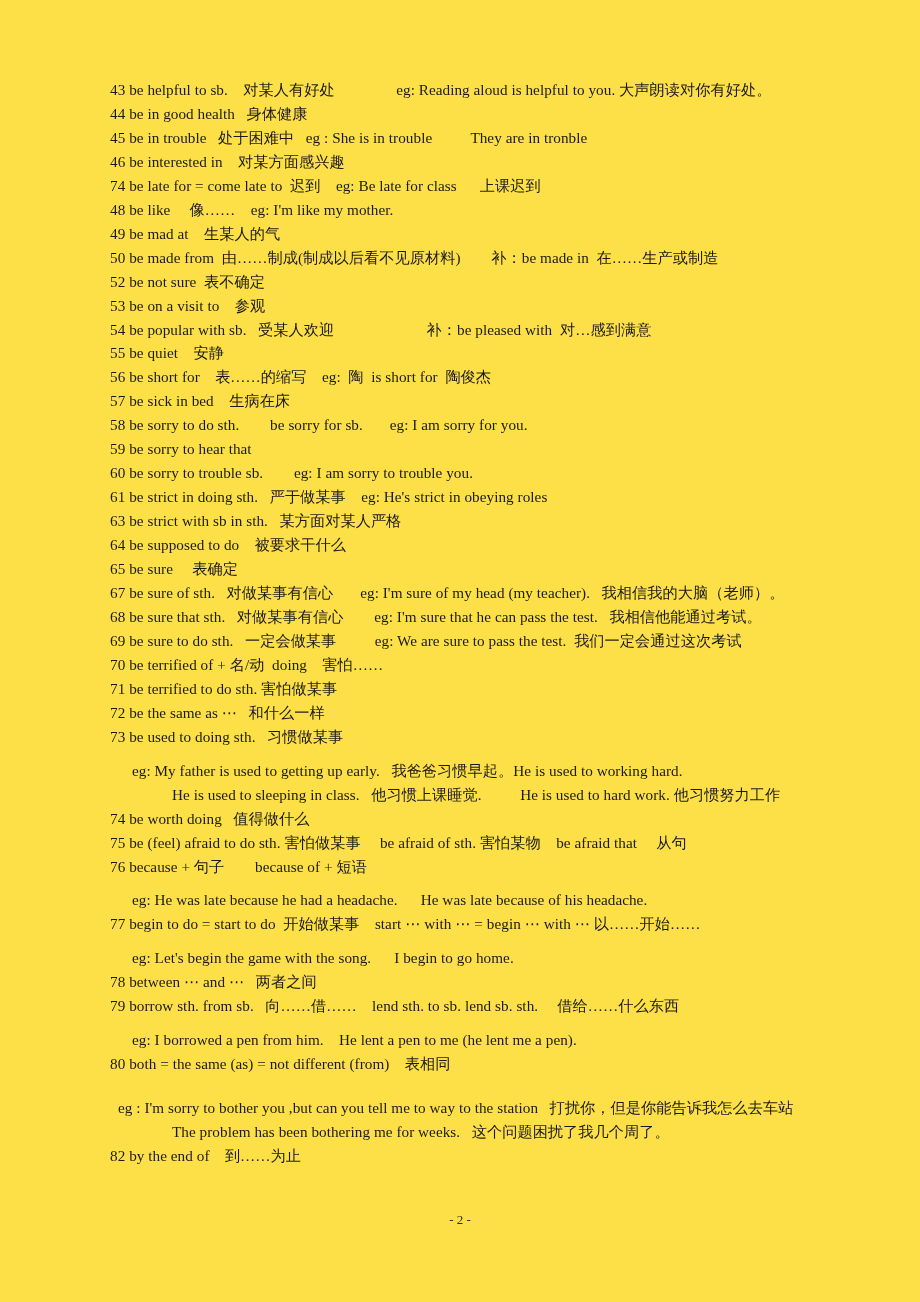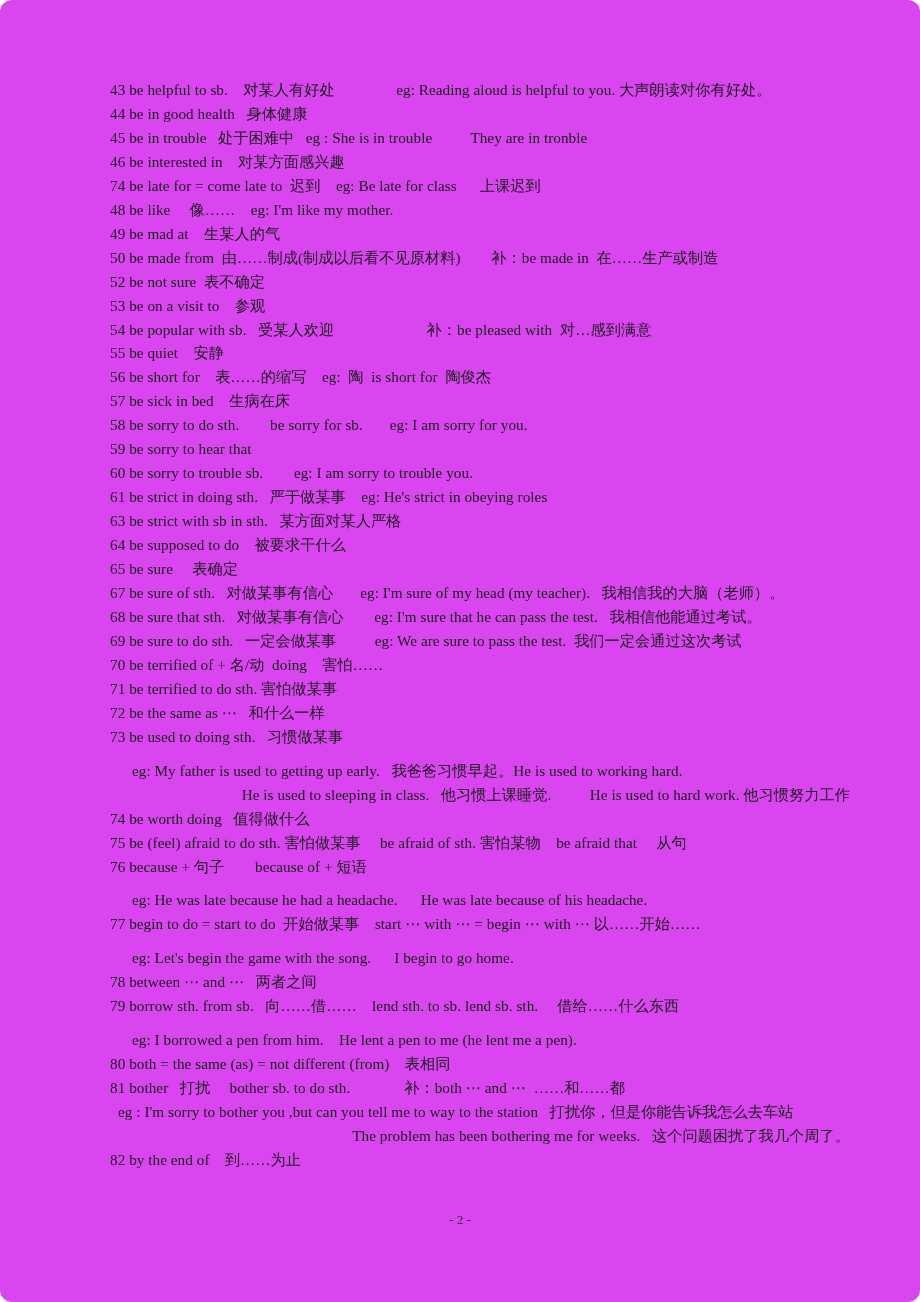--- a/index.html
+++ b/index.html
@@ -13,39 +13,38 @@
     position: relative;
     font-family: "Liberation Serif", "DejaVu Serif", serif;
     color: #000000;
     overflow: hidden;
   }
   #page {
     position: absolute;
     left: 0; top: 0;
     width: 920px;
     height: 1302px;
-    background: #d946ef;
-    border-radius: 12px;
+    background: #fde047;
   }
   #content {
     position: absolute;
     left: 110px;
     top: 78px;
     width: 740px;
   }
   .line {
     font-size: 15.2px;
     line-height: 23.95px;
     white-space: pre;
     letter-spacing: 0.05px;
     color: #1a1a1a;
   }
   .line.indent1 { padding-left: 22px; margin-top: 10px; }
-  .line.indent2 { padding-left: 62px; text-align: right; }
-  .line.indent-neg { padding-left: 8px; }
+  .line.indent2 { padding-left: 62px; }
+  .line.indent-neg { padding-left: 8px; margin-top: 20px; }
   #footer {
     position: absolute;
     left: 0;
     top: 1212px;
     width: 920px;
     text-align: center;
     font-size: 13px;
     color: #2b2b2b;
     font-family: "Liberation Serif", "DejaVu Serif", serif;
   }
@@ -89,21 +88,20 @@
       <div class="line">74 be worth doing   值得做什么</div>
       <div class="line">75 be (feel) afraid to do sth. 害怕做某事     be afraid of sth. 害怕某物    be afraid that     从句</div>
       <div class="line">76 because + 句子        because of + 短语</div>
       <div class="line indent1">eg: He was late because he had a headache.      He was late because of his headache.</div>
       <div class="line">77 begin to do = start to do  开始做某事    start ⋯ with ⋯ = begin ⋯ with ⋯ 以……开始……</div>
       <div class="line indent1">eg: Let's begin the game with the song.      I begin to go home.</div>
       <div class="line">78 between ⋯ and ⋯   两者之间</div>
       <div class="line">79 borrow sth. from sb.   向……借……    lend sth. to sb. lend sb. sth.     借给……什么东西</div>
       <div class="line indent1">eg: I borrowed a pen from him.    He lent a pen to me (he lent me a pen).</div>
       <div class="line">80 both = the same (as) = not different (from)    表相同</div>
-      <div class="line">81 bother   打扰     bother sb. to do sth.              补：both ⋯ and ⋯  ……和……都</div>
       <div class="line indent-neg">eg : I'm sorry to bother you ,but can you tell me to way to the station   打扰你，但是你能告诉我怎么去车站</div>
       <div class="line indent2">The problem has been bothering me for weeks.   这个问题困扰了我几个周了。</div>
       <div class="line">82 by the end of    到……为止</div>
     </div>
 
   <div id="footer">- 2 -</div>
 
 </div>
 
 </body></html>

